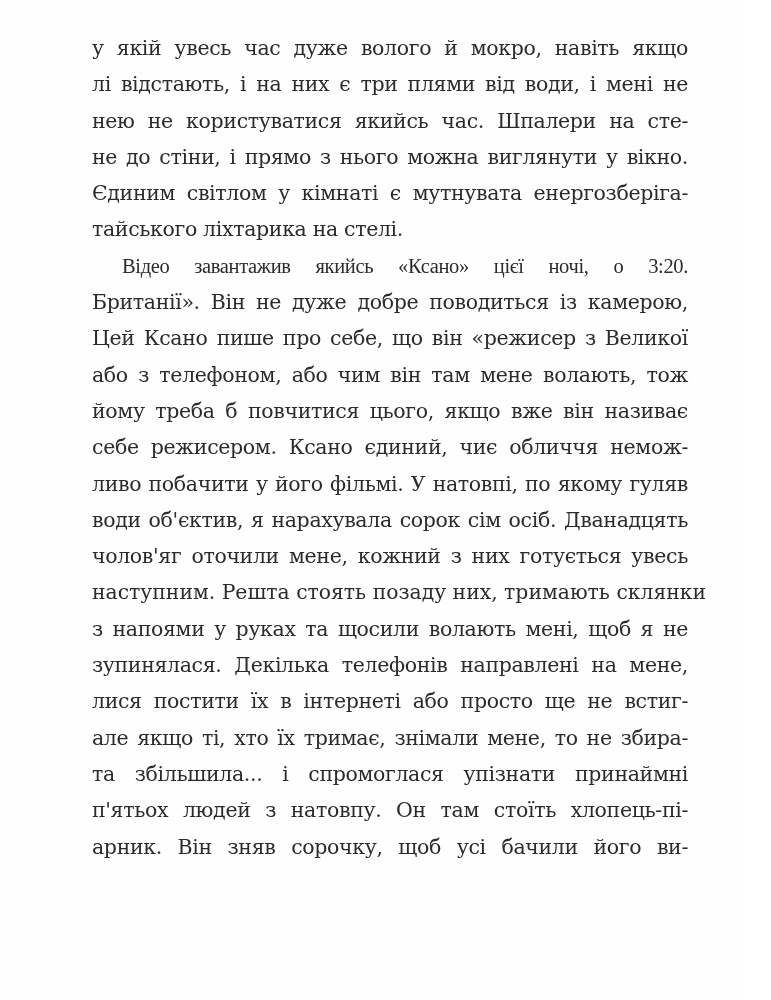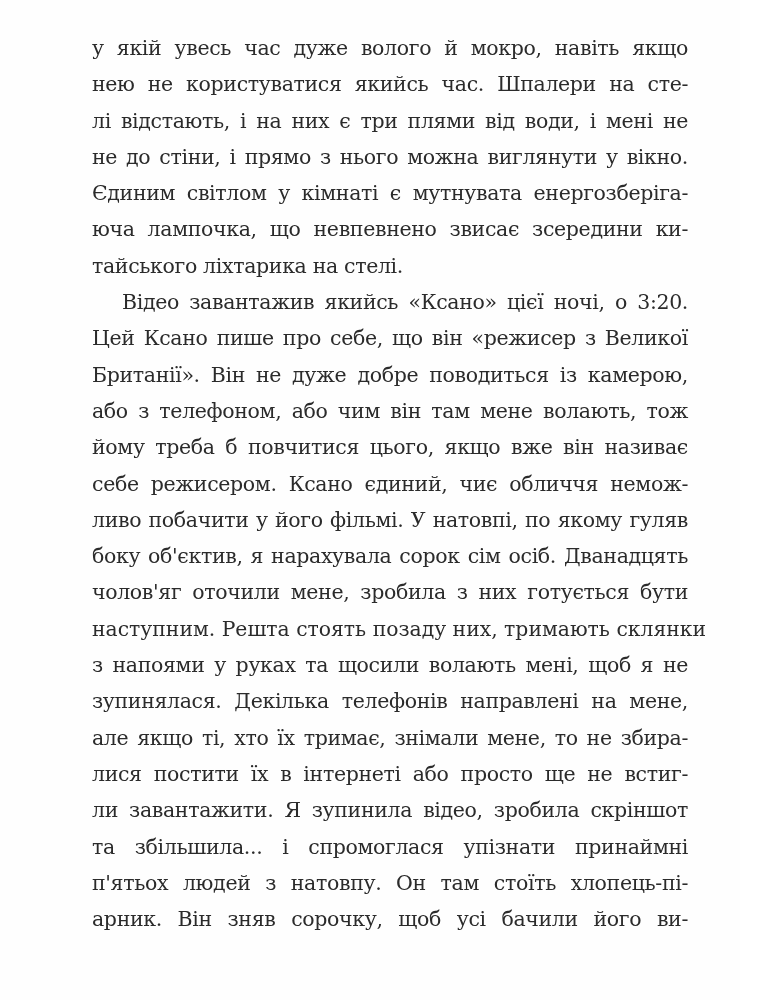--- a/index.html
+++ b/index.html
@@ -36,50 +36,49 @@
       text-align: justify;
       text-align-last: justify;
       overflow: visible;
       letter-spacing: -0.35px;
     }
     .line.last {
       text-align-last: left;
     }
     .line.indent {
       padding-left: 30px;
+      font-family: Liberation Serif, serif;
     }
   </style>
 </head>
 <body>
 
 <div class="page">
   <div class="text-block" id="text-block">
       <div>
         <div class="line">у якій увесь час дуже волого й мокро, навіть якщо</div>
+        <div class="line">лі відстають, і на них є три плями від води, і мені не</div>
         <div class="line">нею не користуватися якийсь час. Шпалери на сте-</div>
-        <div class="line">лі відстають, і на них є три плями від води, і мені не</div>
         <div class="line">не до стіни, і прямо з нього можна виглянути у вікно.</div>
         <div class="line">Єдиним світлом у кімнаті є мутнувата енергозберіга-</div>
-        <div class="line">юча лампочка, що невпевнено звисає зсередини ки-</div>
         <div class="line last">тайського ліхтарика на стелі.</div>
       </div>
       <div>
         <div class="line indent">Відео завантажив якийсь «Ксано» цієї ночі, о 3:20.</div>
+        <div class="line">Британії». Він не дуже добре поводиться із камерою,</div>
         <div class="line">Цей Ксано пише про себе, що він «режисер з Великої</div>
-        <div class="line">Британії». Він не дуже добре поводиться із камерою,</div>
         <div class="line">або з телефоном, або чим він там мене волають, тож</div>
         <div class="line">йому треба б повчитися цього, якщо вже він називає</div>
         <div class="line">себе режисером. Ксано єдиний, чиє обличчя немож-</div>
         <div class="line">ливо побачити у його фільмі. У натовпі, по якому гуляв</div>
-        <div class="line">боку об'єктив, я нарахувала сорок сім осіб. Дванадцять</div>
-        <div class="line">чолов'яг оточили мене, зробила з них готується бути</div>
+        <div class="line">води об'єктив, я нарахувала сорок сім осіб. Дванадцять</div>
+        <div class="line">чолов'яг оточили мене, кожний з них готується увесь</div>
         <div class="line" style="letter-spacing: 0px; transform-origin: left center; transform: scaleX(0.992); width: 600.797px;">наступним. Решта стоять позаду них, тримають склянки</div>
         <div class="line">з напоями у руках та щосили волають мені, щоб я не</div>
         <div class="line">зупинялася. Декілька телефонів направлені на мене,</div>
+        <div class="line">лися постити їх в інтернеті або просто ще не встиг-</div>
         <div class="line">але якщо ті, хто їх тримає, знімали мене, то не збира-</div>
-        <div class="line">лися постити їх в інтернеті або просто ще не встиг-</div>
-        <div class="line">ли завантажити. Я зупинила відео, зробила скріншот</div>
         <div class="line">та збільшила... і спромоглася упізнати принаймні</div>
         <div class="line">п'ятьох людей з натовпу. Он там стоїть хлопець-пі-</div>
         <div class="line">арник. Він зняв сорочку, щоб усі бачили його ви-</div>
       </div>
     </div>
 </div>
 
 </body></html>

